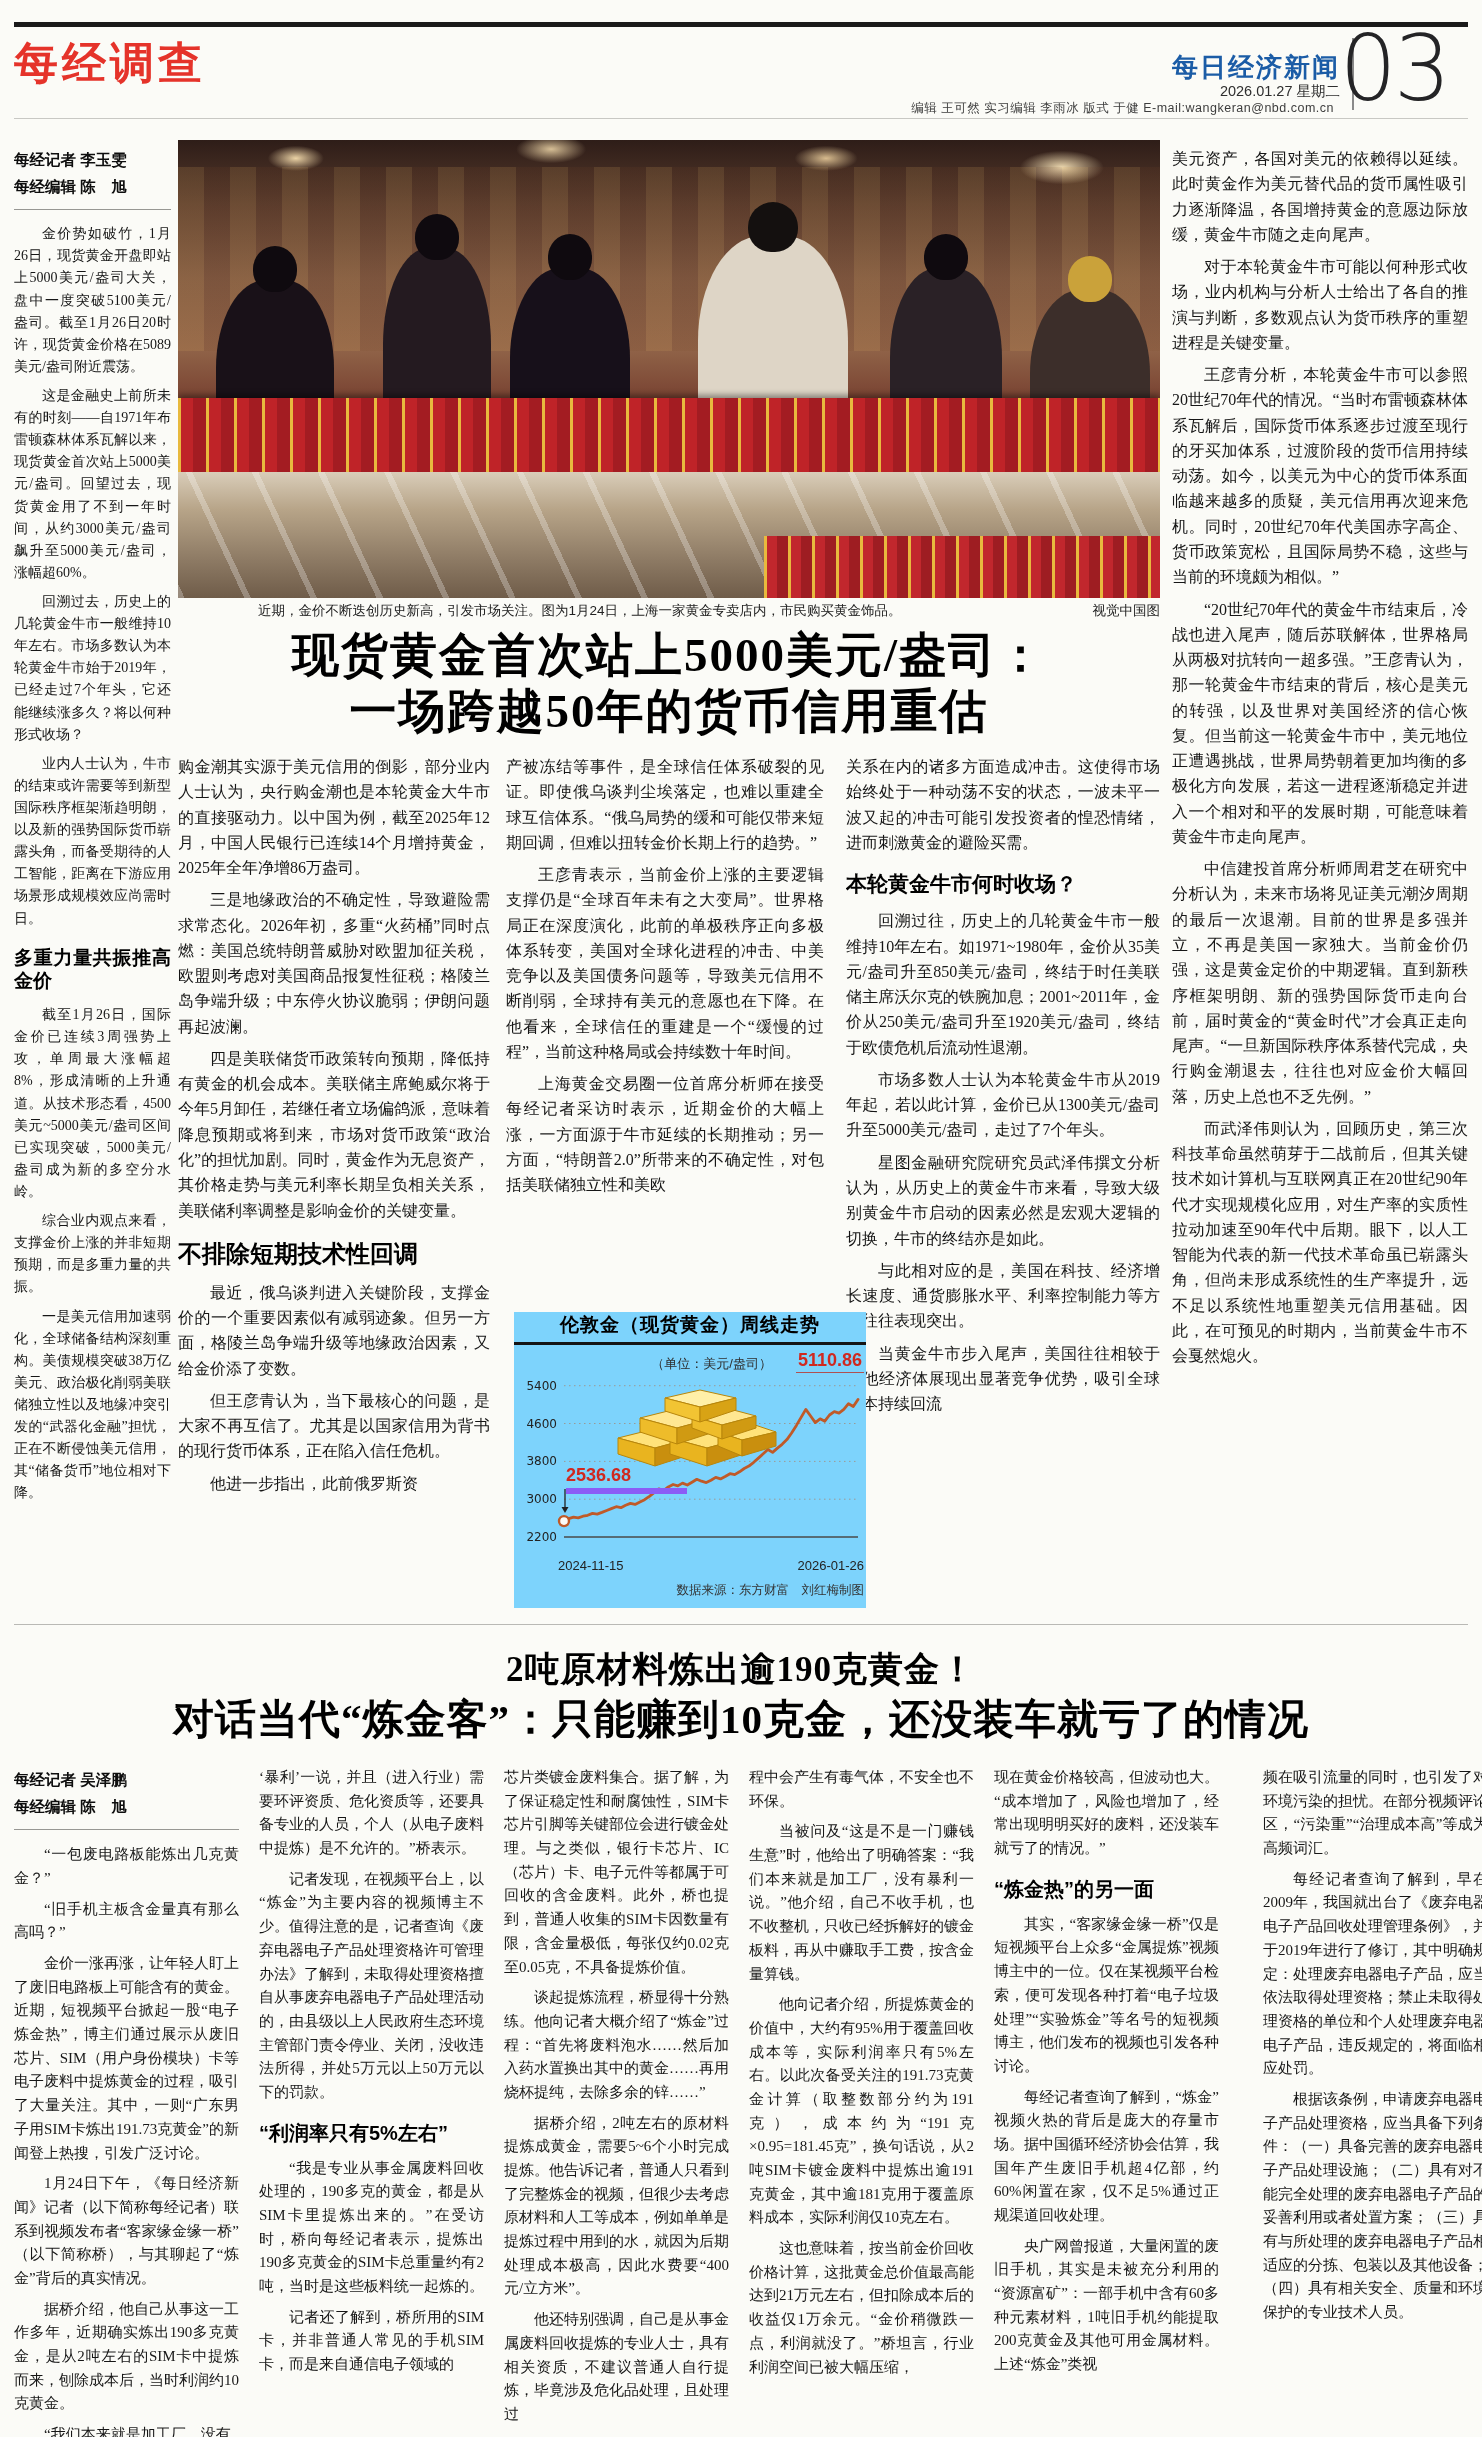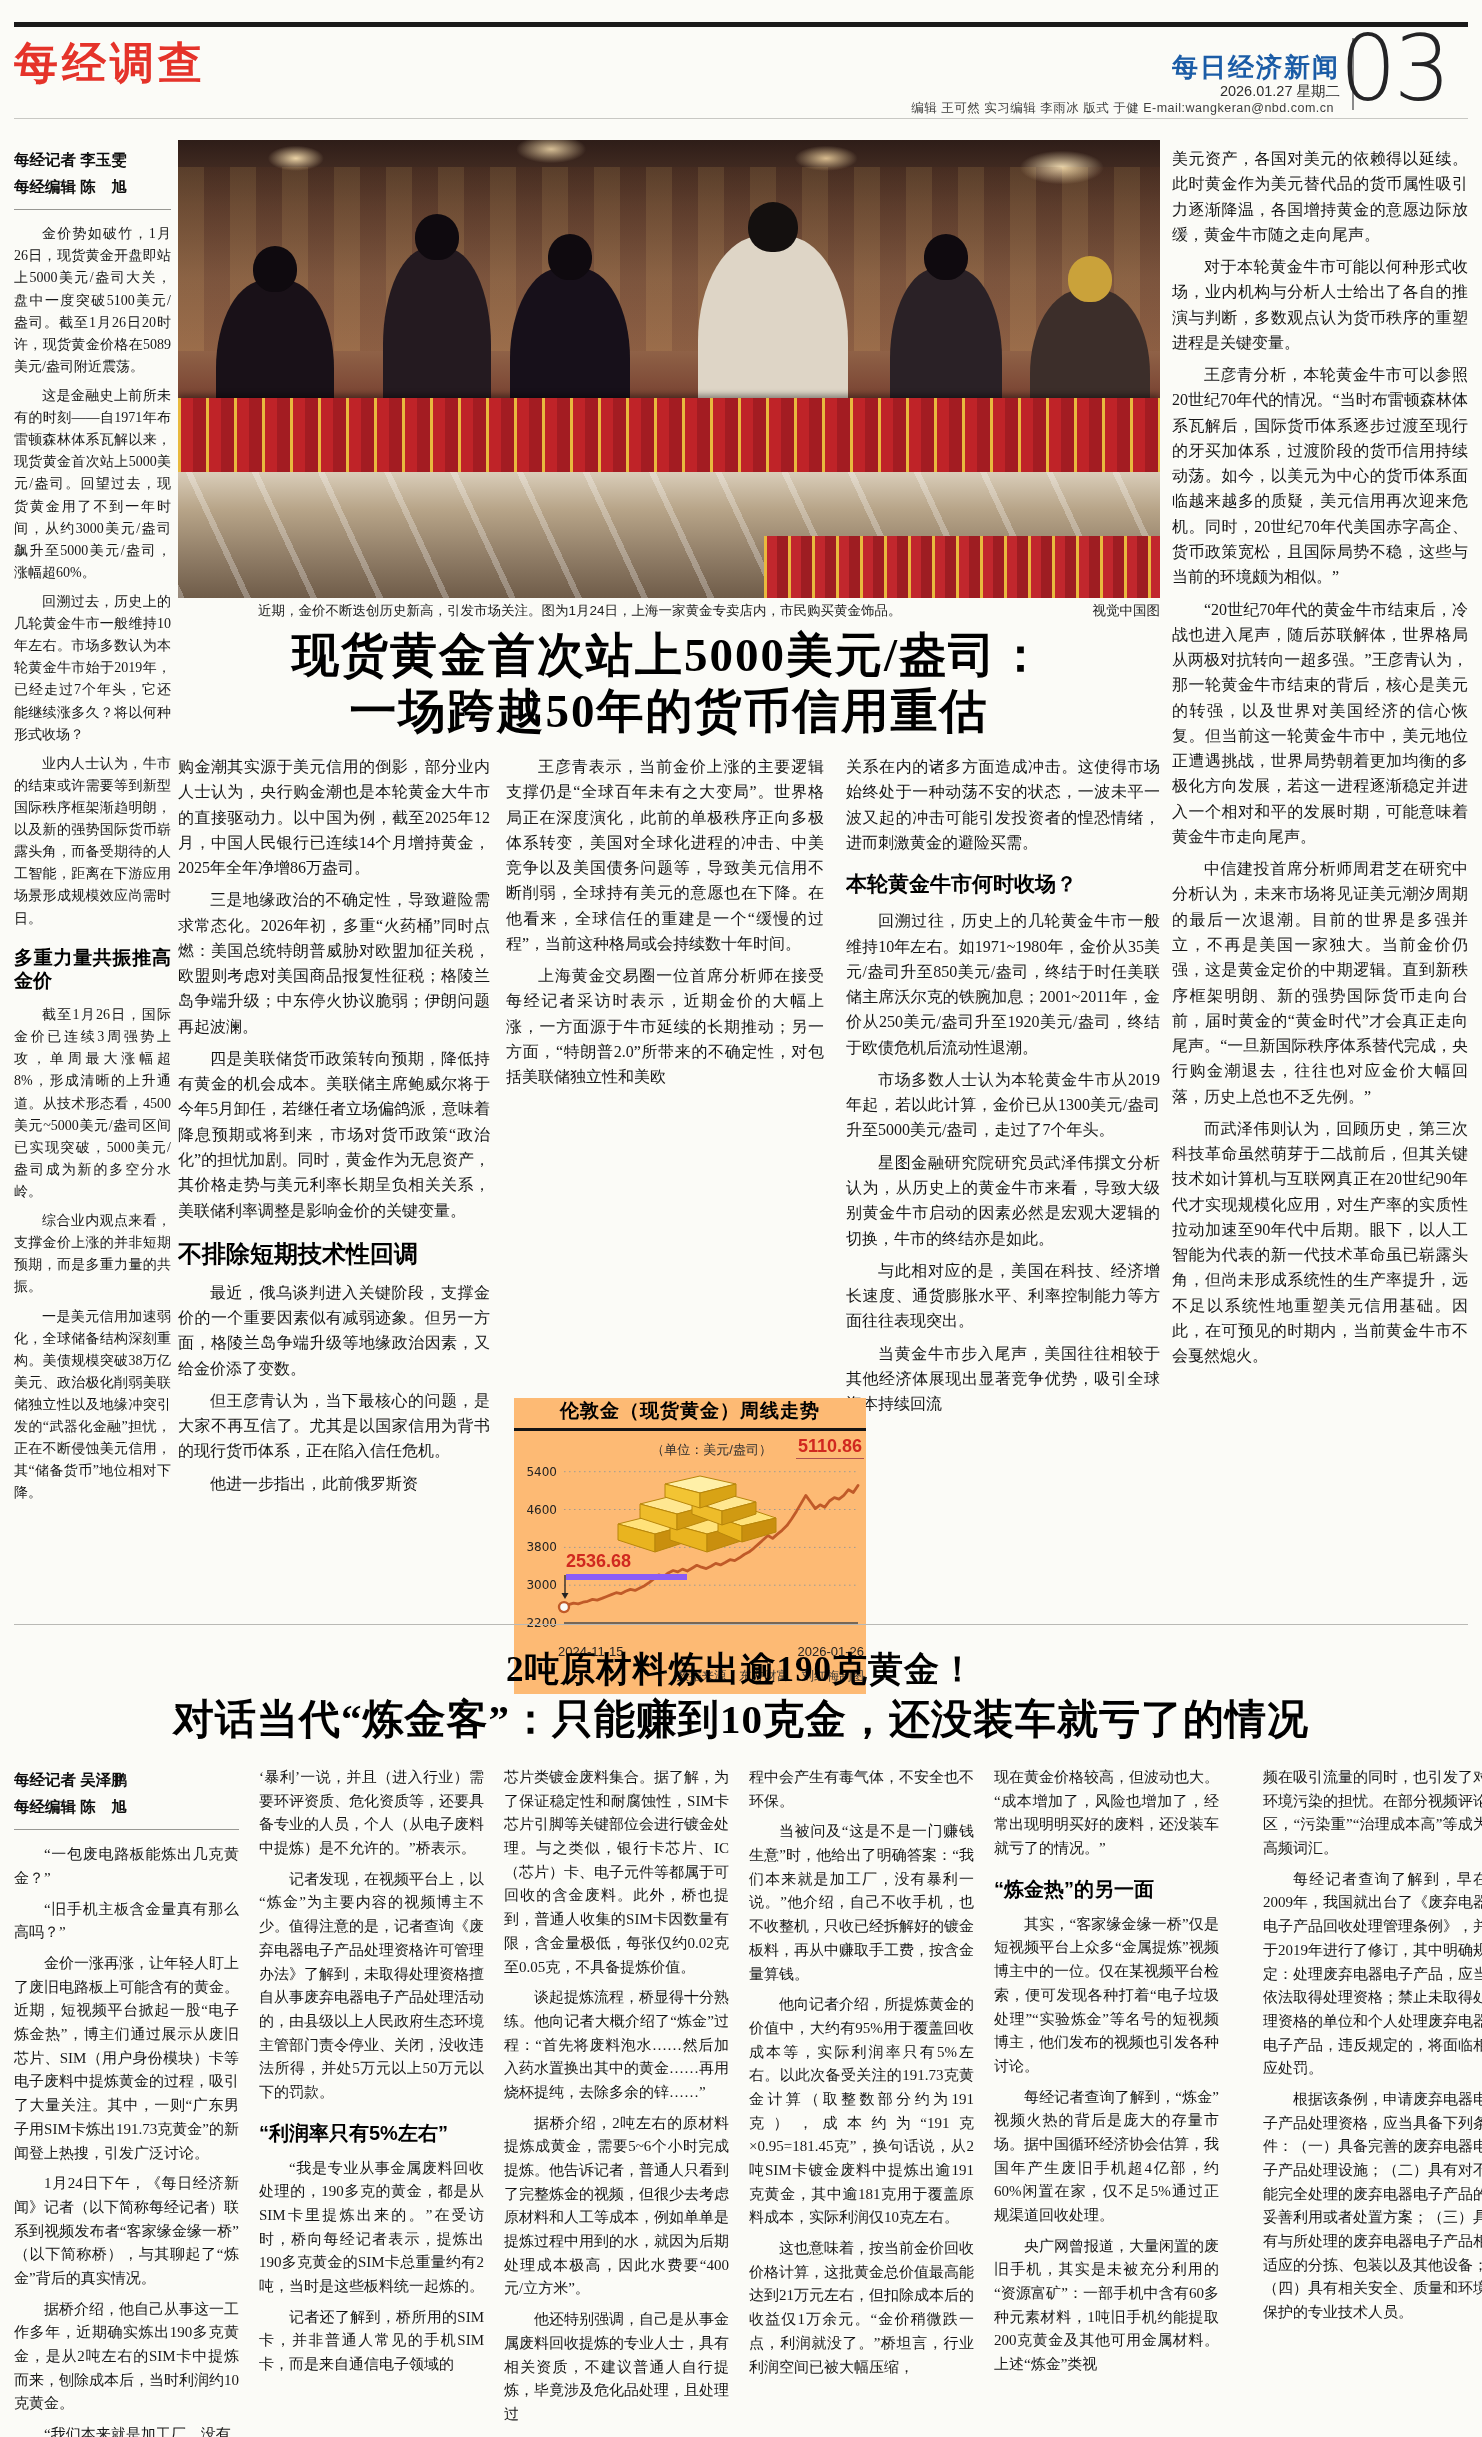--- a/index.html
+++ b/index.html
@@ -74,21 +74,21 @@
   #lead-col2{left:178px;top:754px;width:312px;height:854px;font-size:16px;}
   #lead-col2 .subhead{font-size:24px;}
   #lead-col3{left:506px;top:754px;width:318px;height:578px;font-size:16px;}
   #lead-col4{left:846px;top:754px;width:314px;height:854px;font-size:16px;}
   #lead-col4 .subhead{font-size:21px;}
   #lead-col5{left:1172px;top:146px;width:296px;height:1462px;font-size:16px;}
   .byline{font-family:"Liberation Sans","DejaVu Sans",sans-serif;font-weight:bold;
      font-size:15.5px;color:#0e0e0e;line-height:1.75;}
   .byline-rule{border-top:1.5px solid #979793;margin:9px 0 13px;}
   
-  #chart{left:514px;top:1398px;width:352px;height:296px;background:#fdba74;
+  #chart{left:514px;top:1312px;width:352px;height:296px;background:#7dd3fc;
      font-family:"Liberation Sans","DejaVu Sans",sans-serif;}
   .chart-title{font-weight:bold;font-size:19px;color:#000;text-align:center;letter-spacing:1px;}
   .chart-rule{border-top:3.5px solid #141414;margin:4px 0 2px;}
   .chart-hdr{display:flex;justify-content:flex-end;gap:24px;align-items:flex-end;height:26px;padding-right:2px;}
   #chart-unit{font-size:13px;color:#2e2e2e;}
   #chart-end-label{font-size:18px;font-weight:bold;color:#d0281f;border-bottom:1px solid #b05050;padding:0 2px 1px;}
   #chart-svg{display:block;}
   .cytick{font:12px "DejaVu Sans",sans-serif;fill:#222;}
   .cgrid{stroke:#9a9a96;stroke-width:1;stroke-dasharray:1.5 3.5;}
   .caxis{stroke:#4a4a4a;stroke-width:1.3;}
@@ -176,20 +176,21 @@
         <p class="para">三是地缘政治的不确定性，导致避险需求常态化。2026年初，多重“火药桶”同时点燃：美国总统特朗普威胁对欧盟加征关税，欧盟则考虑对美国商品报复性征税；格陵兰岛争端升级；中东停火协议脆弱；伊朗问题再起波澜。</p>
         <p class="para">四是美联储货币政策转向预期，降低持有黄金的机会成本。美联储主席鲍威尔将于今年5月卸任，若继任者立场偏鸽派，意味着降息预期或将到来，市场对货币政策“政治化”的担忧加剧。同时，黄金作为无息资产，其价格走势与美元利率长期呈负相关关系，美联储利率调整是影响金价的关键变量。</p>
         <h3 class="subhead">不排除短期技术性回调</h3>
         <p class="para">最近，俄乌谈判进入关键阶段，支撑金价的一个重要因素似有减弱迹象。但另一方面，格陵兰岛争端升级等地缘政治因素，又给金价添了变数。</p>
         <p class="para">但王彦青认为，当下最核心的问题，是大家不再互信了。尤其是以国家信用为背书的现行货币体系，正在陷入信任危机。</p>
         <p class="para">他进一步指出，此前俄罗斯资</p>
       </div>
     </div>
   <div class="col" id="lead-col3">
       <div>
+        <p class="para cont">产被冻结等事件，是全球信任体系破裂的见证。即使俄乌谈判尘埃落定，也难以重建全球互信体系。“俄乌局势的缓和可能仅带来短期回调，但难以扭转金价长期上行的趋势。”</p>
         <p class="para">王彦青表示，当前金价上涨的主要逻辑支撑仍是“全球百年未有之大变局”。世界格局正在深度演化，此前的单极秩序正向多极体系转变，美国对全球化进程的冲击、中美竞争以及美国债务问题等，导致美元信用不断削弱，全球持有美元的意愿也在下降。在他看来，全球信任的重建是一个“缓慢的过程”，当前这种格局或会持续数十年时间。</p>
         <p class="para">上海黄金交易圈一位首席分析师在接受每经记者采访时表示，近期金价的大幅上涨，一方面源于牛市延续的长期推动；另一方面，“特朗普2.0”所带来的不确定性，对包括美联储独立性和美欧</p>
       </div>
     </div>
   <div class="col" id="lead-col4">
       <div>
         <p class="para cont">关系在内的诸多方面造成冲击。这使得市场始终处于一种动荡不安的状态，一波未平一波又起的冲击可能引发投资者的惶恐情绪，进而刺激黄金的避险买需。</p>
         <h3 class="subhead">本轮黄金牛市何时收场？</h3>
         <p class="para">回溯过往，历史上的几轮黄金牛市一般维持10年左右。如1971~1980年，金价从35美元/盎司升至850美元/盎司，终结于时任美联储主席沃尔克的铁腕加息；2001~2011年，金价从250美元/盎司升至1920美元/盎司，终结于欧债危机后流动性退潮。</p>
         <p class="para">市场多数人士认为本轮黄金牛市从2019年起，若以此计算，金价已从1300美元/盎司升至5000美元/盎司，走过了7个年头。</p>

